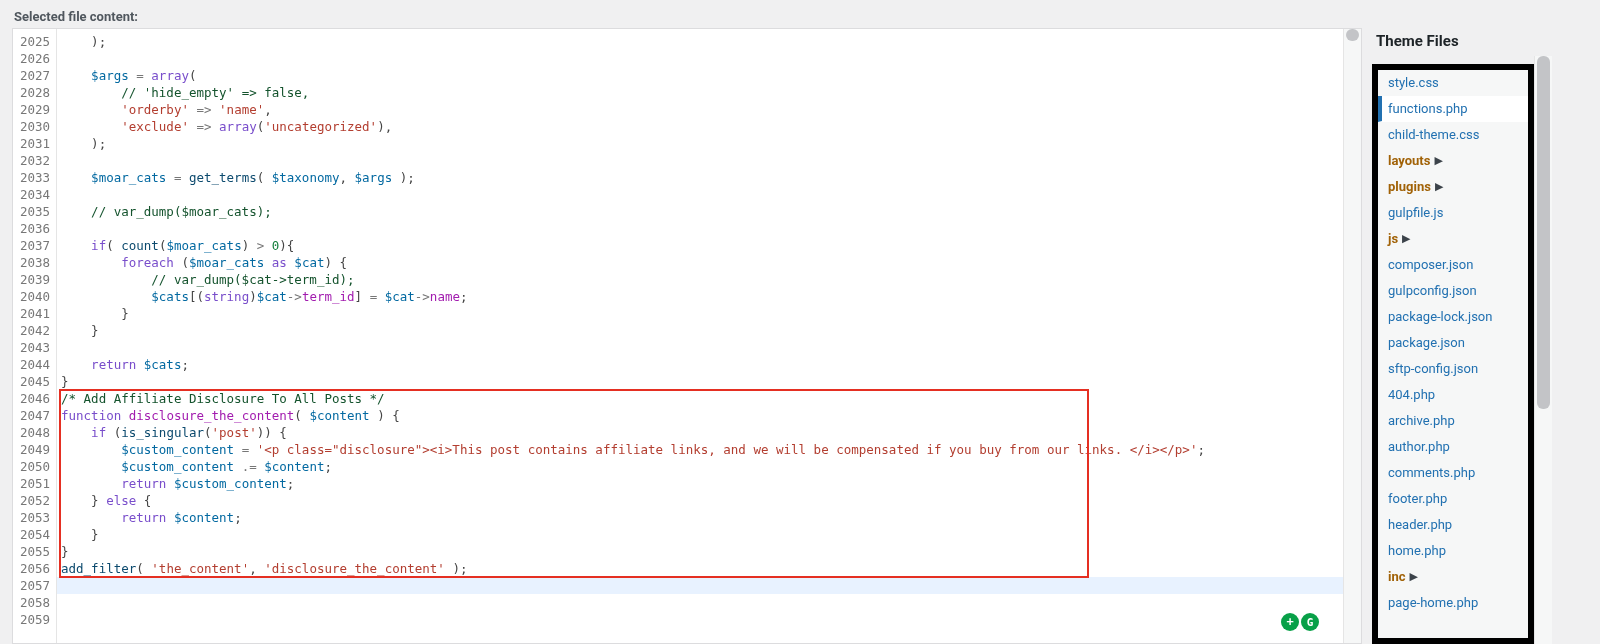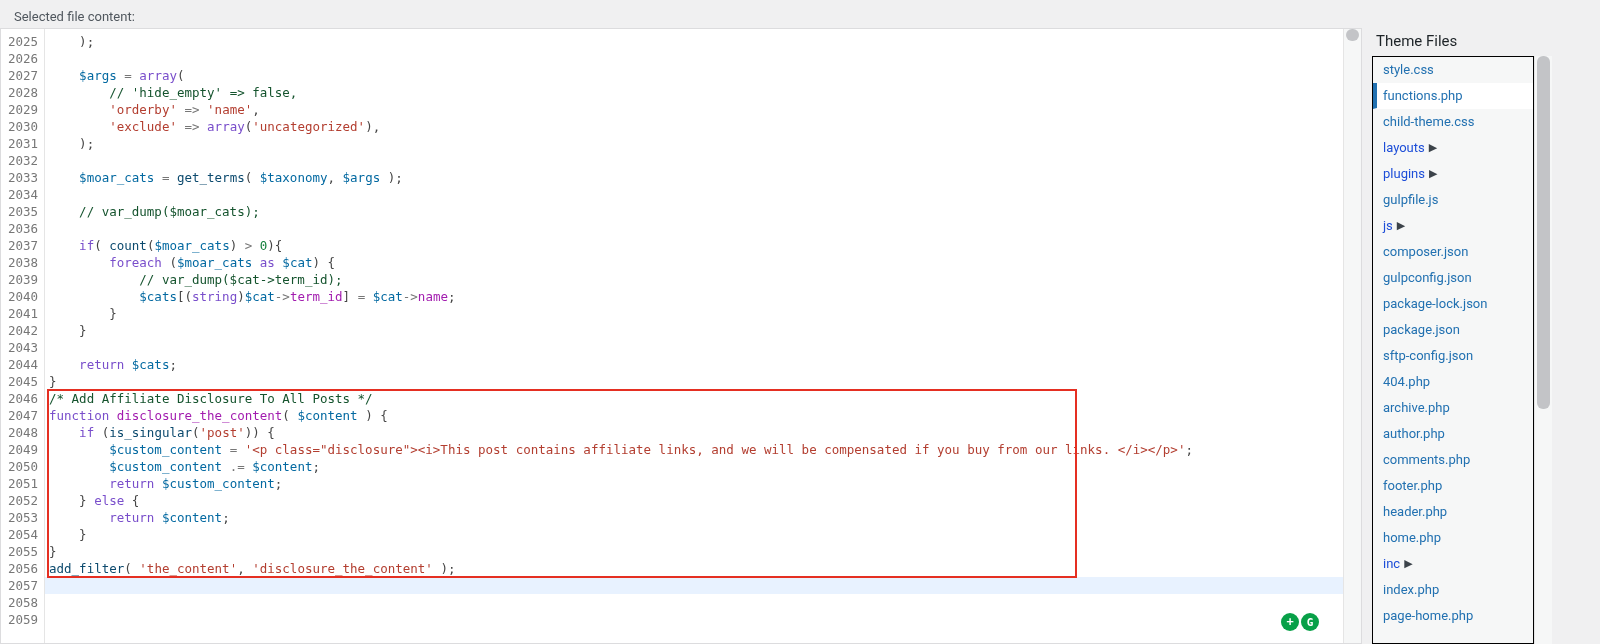--- a/index.html
+++ b/index.html
@@ -1,35 +1,35 @@
 <!DOCTYPE html>
 <html><head>
 <meta charset="utf-8">
 <style>
   * { box-sizing: border-box; margin: 0; padding: 0; }
   html, body { width: 1600px; height: 644px; font-family: -apple-system, "Segoe UI", Roboto, Helvetica, Arial, sans-serif; background:#f0f0f1; color:#1d2327; overflow:hidden; }
   .wrap { width:1600px; height:644px; display:flex; flex-direction:column; }
-  .topbar { height:28px; padding:8px 12px 4px 14px; font-size:13px; color:#50575e; font-weight:400; display:flex; align-items:center; }
+  .topbar { height:28px; padding:8px 12px 4px 14px; font-size:13px; color:#50575e; font-weight:700; display:flex; align-items:center; }
   .body { flex:1; display:flex; min-height:0; }
-  .left { width:1362px; padding-left:0; display:flex; flex-direction:column; }
+  .left { width:1362px; padding-left:12px; display:flex; flex-direction:column; }
   .editor-shell { flex:1; background:#fff; border:1px solid #dcdcde; display:flex; min-height:0; }
   .gutter { width:44px; text-align:right; padding:4px 6px 4px 4px; color:#777; background:#fff; user-select:none; font-family: Consolas, Menlo, monospace; font-size:12.5px; line-height:17px; border-right:1px solid #e5e5e5; }
   .codecol { flex:1; position:relative; font-family: Consolas, Menlo, monospace; font-size:12.5px; line-height:17px; padding:4px 0; overflow:hidden; }
   .code-line { white-space:pre; padding-left:4px; }
   .active-line { background:#e8f2ff; }
   .highlight-box { position:absolute; border:2px solid #e52f22; pointer-events:none; }
   .scroll-col { width:18px; background:#f6f7f7; border-left:1px solid #e5e5e5; position:relative; }
   .scroll-thumb { position:absolute; left:2px; right:2px; background:#c3c4c7; border-radius:6px; }
   .right { width:190px; padding-left:10px; display:flex; flex-direction:column; }
-  .right-heading { font-size:15px; font-weight:400; color:#1d2327; padding:4px 0 6px 4px; }
-  .files { flex:1; border:1px solid #000000; background:#f6f7f7; overflow-y:auto; font-size:13px; }
+  .right-heading { font-size:15px; font-weight:700; color:#1d2327; padding:4px 0 6px 4px; }
+  .files { flex:1; border:6px solid #000000; background:#f6f7f7; overflow-y:auto; font-size:13px;margin-top:8px; }
   .file-item { display:flex; align-items:center; padding:5px 6px 5px 10px; color:#2271b1; background:#f6f7f7; cursor:pointer; border-bottom:1px solid transparent; }
   .file-item .arrow { color:#3c434a; margin-left:4px; font-size:11px; }
   .file-item.active { background:#fff; border-left:4px solid #2271b1; padding-left:6px; font-weight:400; }
-  .file-item.folder span.nm { color:#1d4ed8; }
+  .file-item.folder span.nm { color:#a16207;font-weight:bold; }
   .right-scroll { width:18px; background:#f6f7f7; border-left:1px solid #e5e5e5; position:relative; }
   .right-scroll .scroll-thumb { position:absolute; left:2px; right:2px; background:#c3c4c7; border-radius:6px; }
   .badge-green { position:absolute; width:18px; height:18px; border-radius:50%; background:#08a048; color:#fff; display:flex; align-items:center; justify-content:center; }
   .badge-plus { font-size:12px; font-weight:700; top:0; right:20px; }
   .badge-g   { font-size:11px; font-weight:700; top:0; right:0; }
   .badges    { position:absolute; right:24px; bottom:12px; width:40px; height:18px; }
   
   .t-comment { color:#14532d; }
   .t-var     { color:#0369a1; }
   .t-op      { color:#777; }
@@ -200,23 +200,20 @@
               <span class="nm">header.php</span>
             </li>
             <li class="file-item">
               <span class="nm">home.php</span>
             </li>
             <li class="file-item folder">
               <span class="nm">inc</span>
               <span class="arrow">▶</span>
             </li>
             <li class="file-item">
-              <span class="nm">index.php</span>
-            </li>
-            <li class="file-item">
               <span class="nm">page-home.php</span>
             </li>
           </ul>
         <div class="right-scroll">
           <div class="scroll-thumb" id="files-thumb" style="top: 0%; height: 60%;"></div>
         </div>
       </div>
     </div>
   </div>
 </div>

